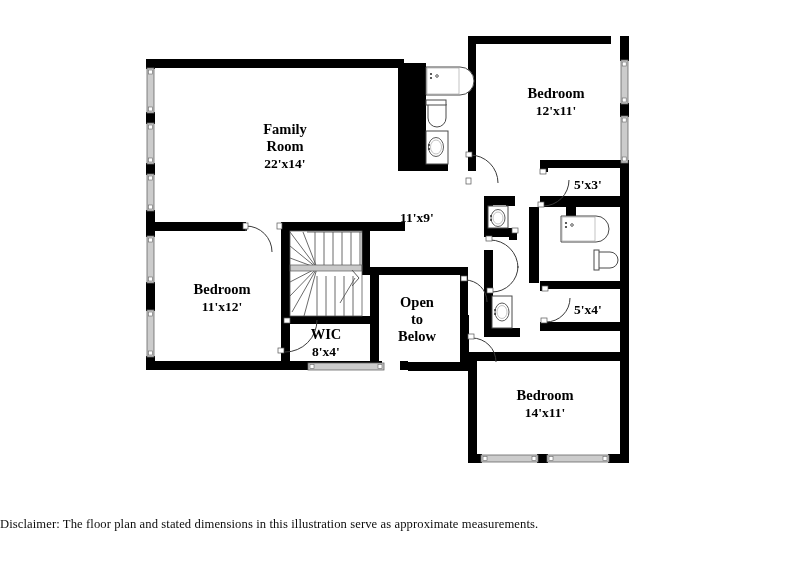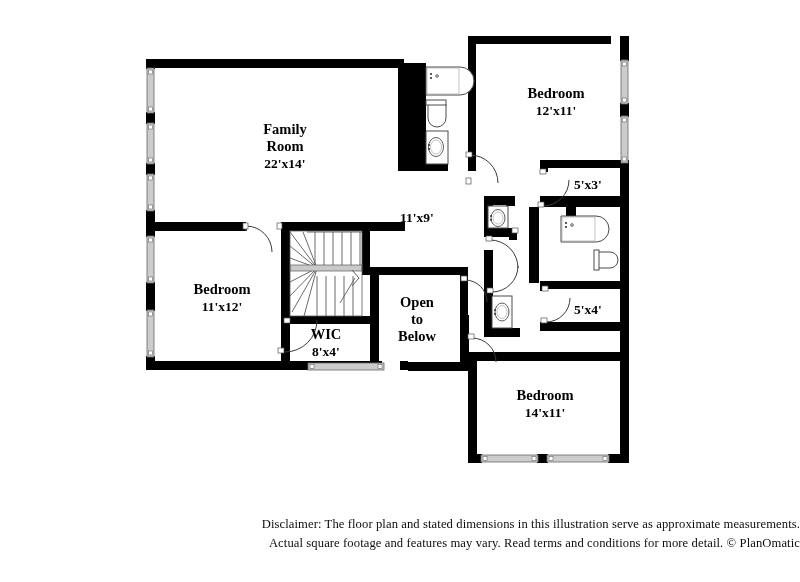--- a/index.html
+++ b/index.html
@@ -34,21 +34,21 @@
     dominant-baseline: middle;
   }
   .room-name { font-size: 14.5px; }
   .room-dim  { font-size: 13.5px; }
   .small-dim { font-size: 13.5px; }
   #disclaimer {
     position: absolute;
     left: 0;
     top: 515px;
     width: 800px;
-    text-align: right;
+    text-align: left;
     font-family: "Liberation Serif", "DejaVu Serif", serif;
     font-size: 12.6px;
     line-height: 1.5;
     color: #0d0d0d;
     letter-spacing: 0.1px;
   }
   #disclaimer .line { display: block; white-space: nowrap; }
 </style>
 </head>
 <body>
@@ -339,14 +339,13 @@
     <text class="room-label small-dim" x="417" y="219">11'x9'</text>
     <text class="room-label small-dim" x="588" y="186">5'x3'</text>
     <text class="room-label small-dim" x="588" y="311">5'x4'</text>
   </g>
 
 </svg>
 </div>
 
 <div id="disclaimer">
   <span class="line">Disclaimer: The floor plan and stated dimensions in this illustration serve as approximate measurements.</span>
-  <span class="line">Actual square footage and features may vary. Read terms and conditions for more detail. © PlanOmatic</span>
 </div>
 
 </body></html>

